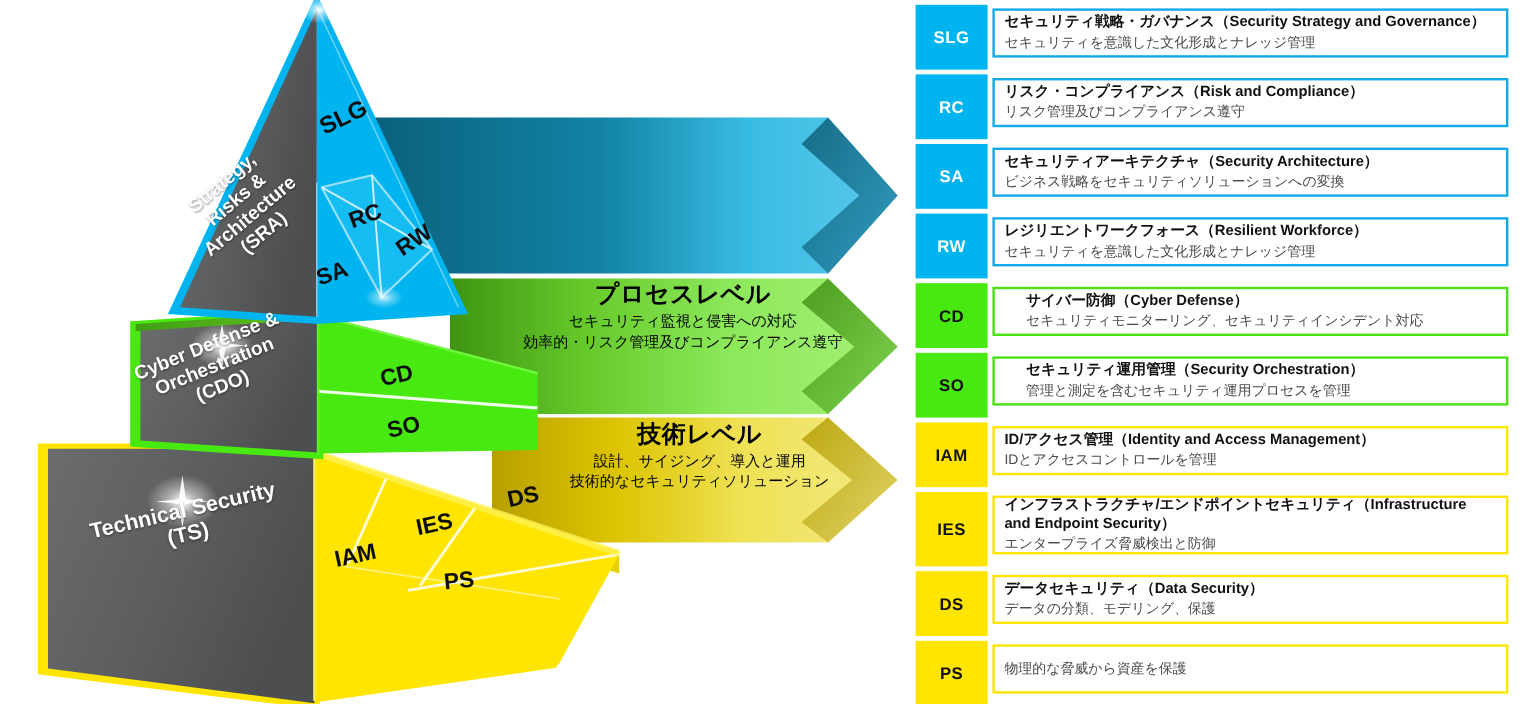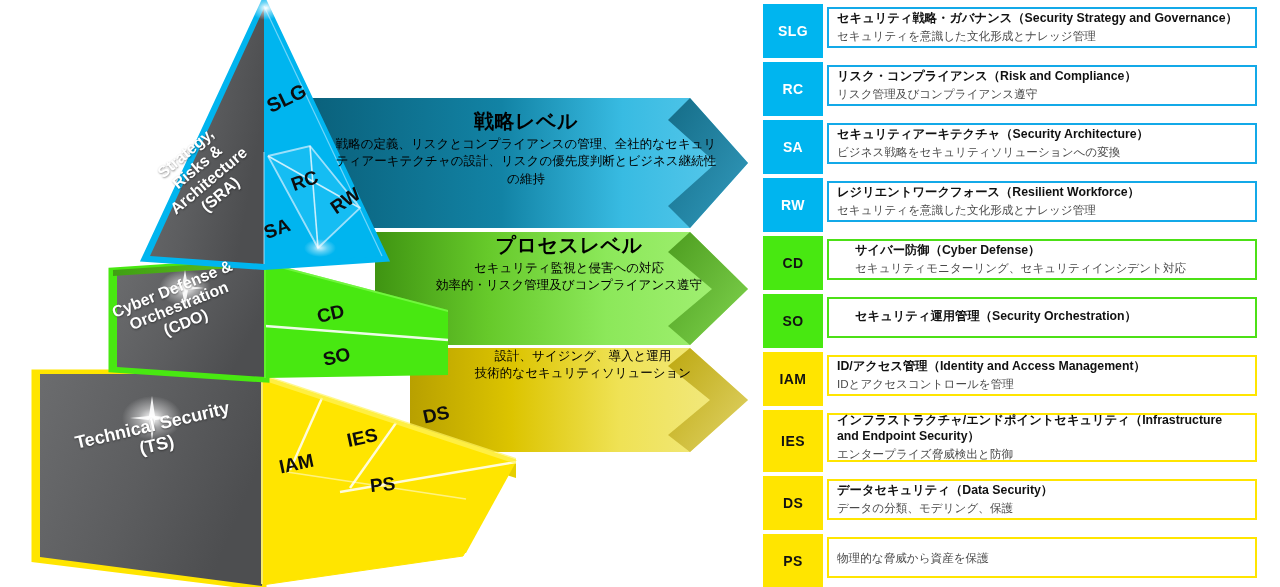--- a/index.html
+++ b/index.html
@@ -272,30 +272,27 @@
   <div class="face-code" id="code-rc">RC</div>
   <div class="face-code" id="code-sa">SA</div>
   <div class="face-code" id="code-rw">RW</div>
   <div class="face-code" id="code-cd">CD</div>
   <div class="face-code" id="code-so">SO</div>
   <div class="face-code" id="code-iam">IAM</div>
   <div class="face-code" id="code-ies">IES</div>
   <div class="face-code" id="code-ds">DS</div>
   <div class="face-code" id="code-ps">PS</div>
 
-  <div class="banner-text" id="banner-text-1">
-    <div class="banner-title">戦略レベル</div>
-    <div class="banner-desc">戦略の定義、リスクとコンプライアンスの管理、全社的なセキュリティアーキテクチャの設計、リスクの優先度判断とビジネス継続性の維持</div>
-  </div>
   <div class="banner-text" id="banner-text-2">
     <div class="banner-title">プロセスレベル</div>
     <div class="banner-desc" style="white-space:pre-line">セキュリティ監視と侵害への対応
 効率的・リスク管理及びコンプライアンス遵守</div>
   </div>
   <div class="banner-text" id="banner-text-3">
+    <div class="banner-title">技術レベル</div>
     <div class="banner-desc" style="white-space:pre-line">設計、サイジング、導入と運用
 技術的なセキュリティソリューション</div>
   </div>
 
   <div id="legend">
       <div class="legend-row lv-strategy r-h1">
         <div class="legend-code">SLG</div>
         <div class="legend-body">
           <div class="legend-title">セキュリティ戦略・ガバナンス（Security Strategy and Governance）</div>
           <div class="legend-sub">セキュリティを意識した文化形成とナレッジ管理</div>
@@ -326,20 +323,21 @@
         <div class="legend-code">CD</div>
         <div class="legend-body">
           <div class="legend-title">サイバー防御（Cyber Defense）</div>
           <div class="legend-sub">セキュリティモニターリング、セキュリティインシデント対応</div>
         </div>
       </div>
       <div class="legend-row lv-process r-h1">
         <div class="legend-code">SO</div>
         <div class="legend-body">
           <div class="legend-title">セキュリティ運用管理（Security Orchestration）</div>
+          <div class="legend-sub">管理と測定を含むセキュリティ運用プロセスを管理</div>
         </div>
       </div>
       <div class="legend-row lv-tech r-h1">
         <div class="legend-code">IAM</div>
         <div class="legend-body">
           <div class="legend-title">ID/アクセス管理（Identity and Access Management）</div>
           <div class="legend-sub">IDとアクセスコントロールを管理</div>
         </div>
       </div>
       <div class="legend-row lv-tech r-h2">

